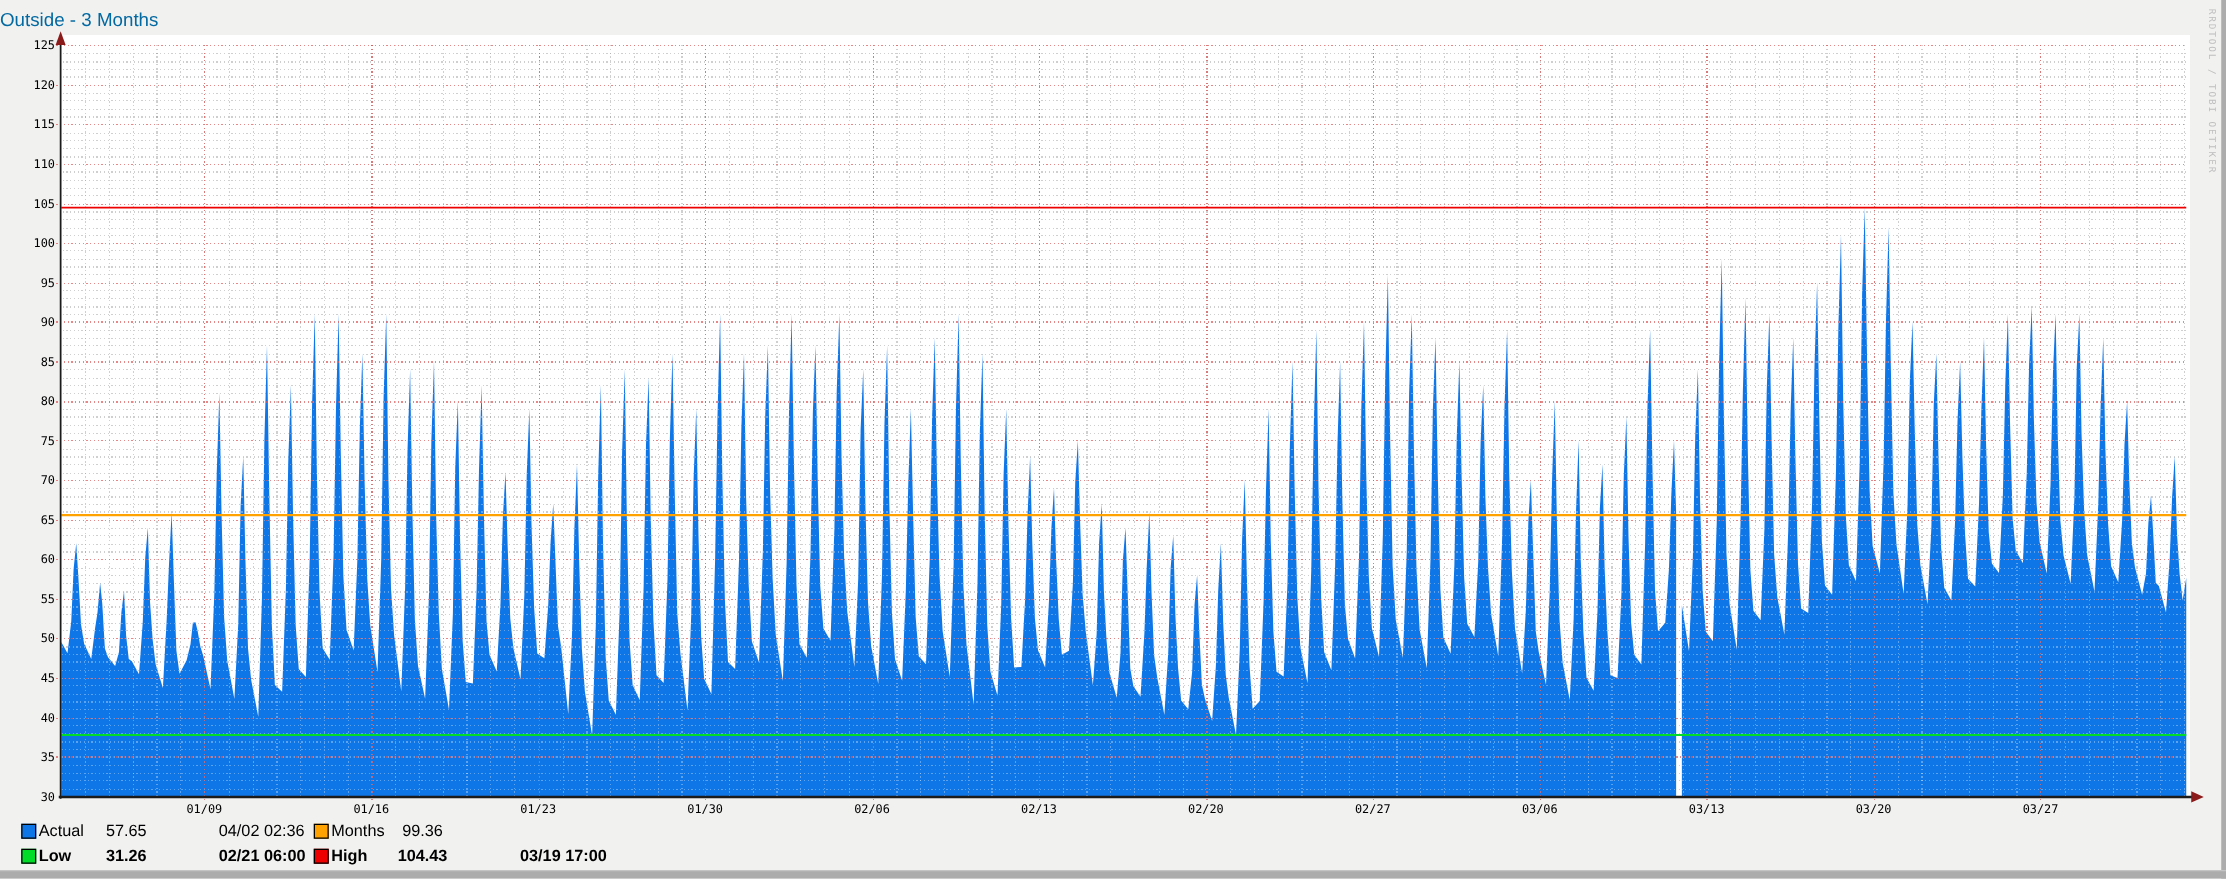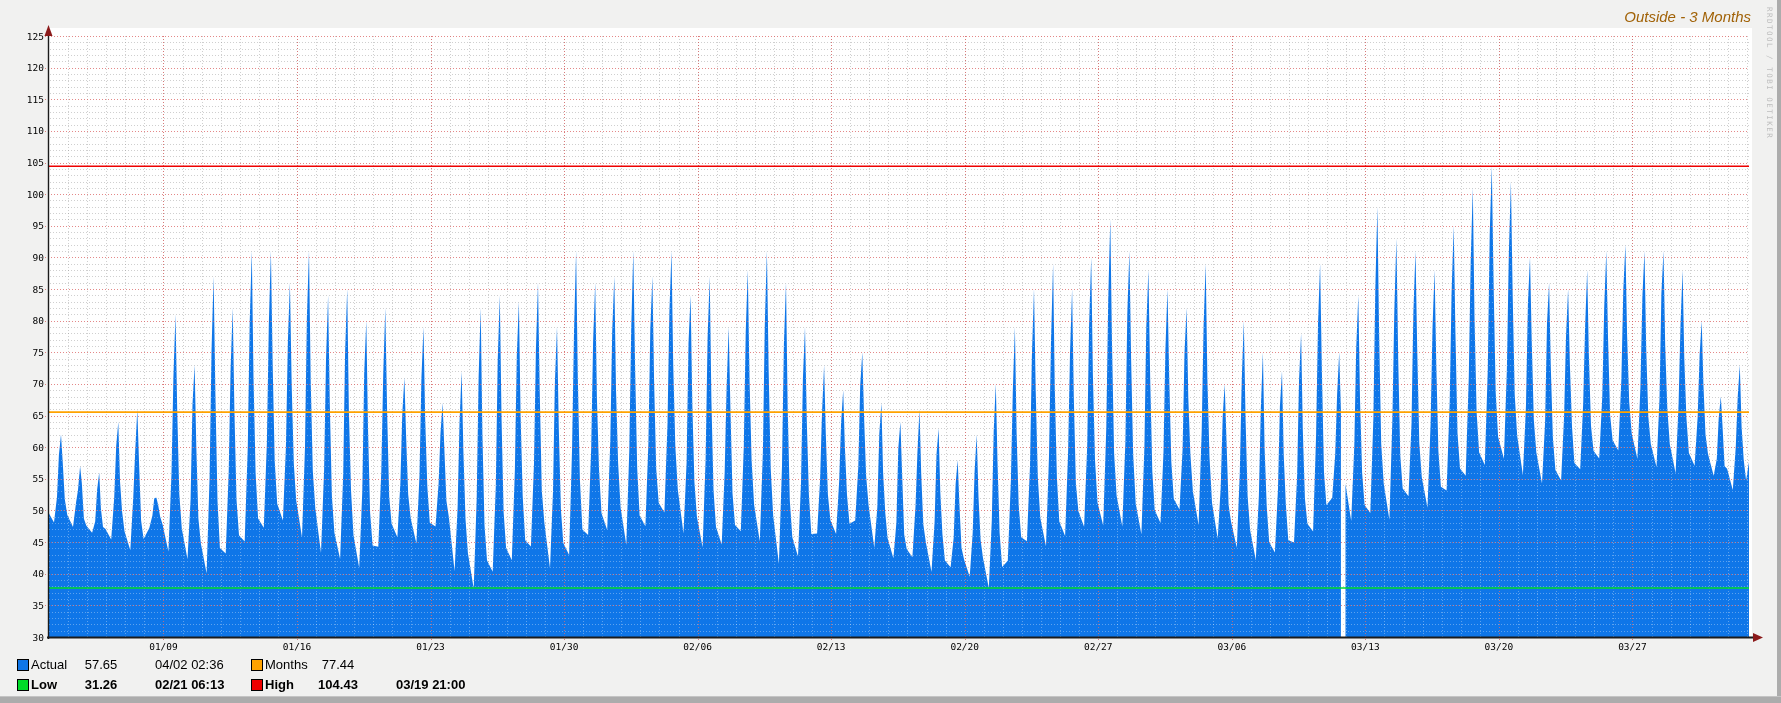--- a/index.html
+++ b/index.html
@@ -2,22 +2,22 @@
 <html><head>
 <meta charset="utf-8">
 <style>
   html,body{margin:0;padding:0;}
   body{
     width:1781px;height:703px;position:relative;overflow:hidden;
     background:#F1F1F0;
     font-family:"Liberation Sans", sans-serif;
   }
   #title{
-    position:absolute;top:8px;left:0;right:30px;text-align:right;
-    font-size:15px;color:#a16207;font-style:italic;
+    position:absolute;top:8px;left:0;right:30px;text-align:left;
+    font-size:15px;color:#0369a1;
   }
   #chart-svg{position:absolute;top:0;left:0;}
   #watermark{
     position:absolute;top:7px;right:7px;
     writing-mode:vertical-rl;
     font-family:"DejaVu Sans Mono", monospace;
     font-size:7.5px;letter-spacing:1.5px;color:#BEBEBE;
     user-select:none;
   }
   #legend{
@@ -25,21 +25,21 @@
     font-size:13px;color:#000;
   }
   #legend .row{position:absolute;left:0;right:0;height:16px;}
   #legend .r0{top:1px;} #legend .r1{top:21px;font-weight:bold;}
   #legend .swatch{
     position:absolute;width:10px;height:10px;top:2px;
     border:1px solid #000;box-sizing:content-box;
   }
   #legend .name{position:absolute;white-space:nowrap;}
   #legend .val{position:absolute;text-align:center;white-space:nowrap;}
-  #legend .time{position:absolute;white-space:nowrap;}
+  #legend .time{position:absolute;white-space:nowrap;margin-left:20px;}
   
   #legend .sw-c0{left:17px;}  #legend .nm-c0{left:31px;}
   #legend .vl-c0{left:66px;width:70px;} #legend .tm-c0{left:155px;}
   #legend .sw-c1{left:251px;} #legend .nm-c1{left:265px;}
   #legend .vl-c1{left:298px;width:80px;} #legend .tm-c1{left:396px;}
   #right-edge{
     position:absolute;top:0;right:0;width:4px;height:703px;background:#ACACAC;
   }
   #bottom-edge{
     position:absolute;left:0;bottom:0;width:1781px;height:6px;background:#ACACAC;
@@ -492,28 +492,28 @@
 <div id="watermark">RRDTOOL / TOBI OETIKER</div>
 
 <div id="legend">
     <div class="row r0">
       <span class="swatch sw-c0" style="background: rgb(15, 118, 232);"></span>
       <span class="name nm-c0">Actual</span>
       <span class="val vl-c0">57.65</span>
       <span class="time tm-c0">04/02 02:36</span>
       <span class="swatch sw-c1" style="background: rgb(255, 162, 0);"></span>
       <span class="name nm-c1">Months</span>
-      <span class="val vl-c1">77.44</span>
+      <span class="val vl-c1">99.36</span>
     </div>
     <div class="row r1">
       <span class="swatch sw-c0" style="background: rgb(0, 220, 40);"></span>
       <span class="name nm-c0">Low</span>
       <span class="val vl-c0">31.26</span>
-      <span class="time tm-c0">02/21 06:13</span>
+      <span class="time tm-c0">02/21 06:00</span>
       <span class="swatch sw-c1" style="background: rgb(238, 0, 0);"></span>
       <span class="name nm-c1">High</span>
       <span class="val vl-c1">104.43</span>
-      <span class="time tm-c1">03/19 21:00</span>
+      <span class="time tm-c1">03/19 17:00</span>
     </div>
   </div>
 
 <div id="right-edge"></div>
 <div id="bottom-edge"></div>
 
 </body></html>

